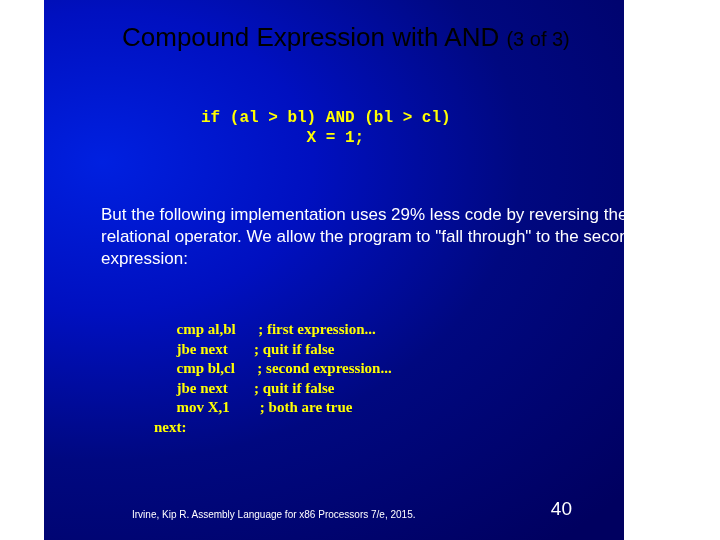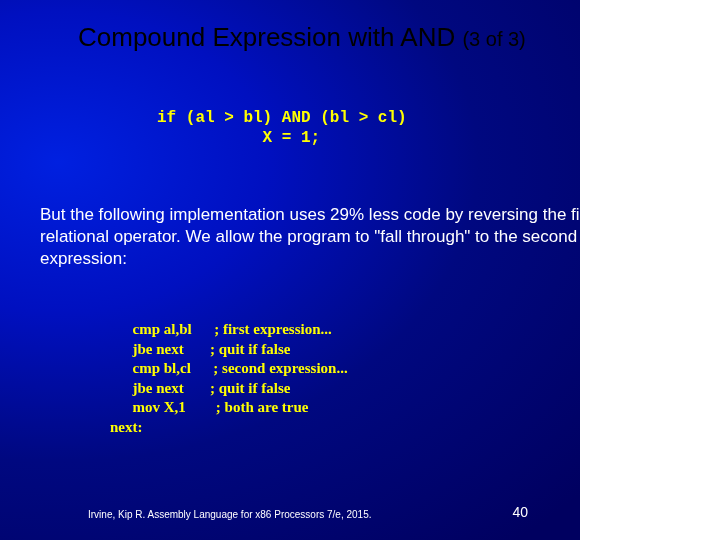--- a/index.html
+++ b/index.html
@@ -9,20 +9,21 @@
     height: 540px;
     overflow: hidden;
   }
   .slide {
     width: 580px;
     height: 540px;
     background: radial-gradient(ellipse 700px 500px at 10% 30%, #0020e0 0%, #0010c0 30%, #000880 60%, #000060 100%);
     position: relative;
     box-sizing: border-box;
     font-family: Arial, Helvetica, sans-serif;
+    margin-left: 44px;
   }
   .title {
     position: absolute;
     top: 22px;
     left: 78px;
     font-size: 26px;
     color: #000000;
     font-weight: normal;
   }
   .title-sub {
@@ -36,21 +37,21 @@
     font-weight: bold;
     font-size: 16px;
     color: #ffff00;
     line-height: 1.25;
     white-space: pre;
     text-align: center;
   }
   .para {
     position: absolute;
     top: 204px;
-    left: 40px;
+    left: 57px;
     width: 600px;
     font-size: 17px;
     color: #ffffff;
     line-height: 1.3;
   }
   .code2 {
     position: absolute;
     top: 320px;
     left: 110px;
     font-family: Liberation Serif, serif;
@@ -65,21 +66,21 @@
     bottom: 20px;
     left: 52px;
     font-size: 10px;
     color: #ffffff;
     padding-left: 36px;
   }
   .pagenum {
     position: absolute;
     bottom: 20px;
     right: 52px;
-    font-size: 14px;
+    font-size: 19px;
     color: #ffffff;
   }
 </style>
 </head>
 <body>
 
 <div class="slide">
 
   <div class="title">
     <span>Compound Expression with AND</span>

